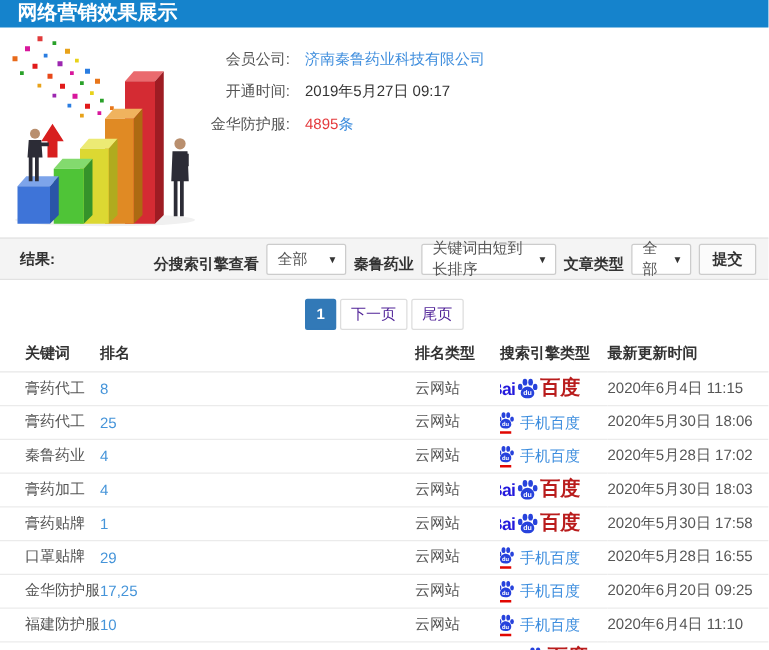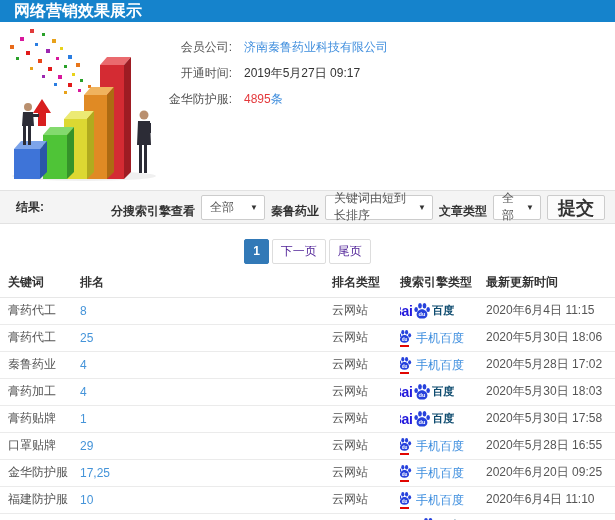--- a/index.html
+++ b/index.html
@@ -28,44 +28,44 @@
   .filterbar .result-label { font-weight:bold; color:#333; }
   .filter-controls { margin-left:auto; display:flex; align-items:flex-end; gap:6px; }
   .filter-controls .flabel { font-weight:bold; color:#333; white-space:nowrap; }
   .fselect { height:25px; background:#fff; border:1px solid #ccc; border-radius:2px;
     display:flex; align-items:center; padding:0 6px 0 8px; color:#555; cursor:pointer; }
   .fselect .caret { margin-left:auto; padding-left:8px; font-size:8px; color:#333; }
   .fselect.w-engine { width:64px; }
   .fselect.w-sort  { width:108px; }
   .fselect.w-type  { width:48px; }
   .submit-btn { height:25px; padding:0 10px; background:#fbfbfb; border:1px solid #ccc;
-    border-radius:2px; color:#333; font-weight:bold; font-size:18px; cursor:pointer; }
+    border-radius:2px; color:#333; font-weight:bold; font-size:12px; cursor:pointer; }
 
   
   .pager { margin-top:15px; display:flex; justify-content:center; gap:3px; height:26px; }
   .page-btn { min-width:24px; height:25px; line-height:23px; text-align:center;
     border:1px solid #ddd; background:#fff; color:#4c1d95; padding:0 8px; cursor:pointer;
     border-radius:2px; }
   .page-btn.active { background:#3279b7; border-color:#3279b7; color:#fff; font-weight:bold; }
 
   
   table { width:615px; border-collapse:collapse; table-layout:fixed; margin-top:4px; }
   col.c1 { width:80px; } col.c2 { width:252px; } col.c3 { width:68px; }
   col.c4 { width:86px; } col.c5 { width:129px; }
   th { text-align:left; font-weight:bold; color:#333; height:28px; padding:0;
     border-bottom:1px solid #e7e7e7; }
-  th.first, td.first { padding-left:8px; }
+  th.first, td.first { padding-left:20px; }
   td { height:27px; padding:0; border-bottom:1px solid #ebebeb; color:#555;
     white-space:nowrap; overflow:hidden;margin-top:28px; }
   td.rank a { color:#4594d9; text-decoration:none; cursor:pointer; }
 
   
   .baidu-logo { display:flex; align-items:center; height:18px; margin-left:-8px; }
   .baidu-logo .bai { color:#2319dc; font-weight:bold; font-size:14px; letter-spacing:-0.5px; }
-  .baidu-logo .cn  { color:#0c4a6e; font-weight:bold; font-size:11px; margin-left:1px; }
+  .baidu-logo .cn  { color:#b91c1c; font-weight:bold; font-size:16px; margin-left:1px; }
   .paw { width:18px; height:18px; display:inline-block; margin:0 0 0 1px; }
   .mobile-logo { display:flex; align-items:flex-end; height:18px; margin-left:-4px; color:#3c8dde; }
   .mobile-logo .paw-wrap { position:relative; width:15px; height:18px; margin-right:5px; }
   .mobile-logo .paw { width:15px; height:15px; }
   .mobile-logo .redline { position:absolute; left:2px; bottom:0; width:11px; height:2px; background:#e10601; }
 
   
   .partial-row { position:relative; height:10px; overflow:hidden; }
   .partial-row .baidu-logo { position:absolute; left:406px; top:3px; }
 </style>

